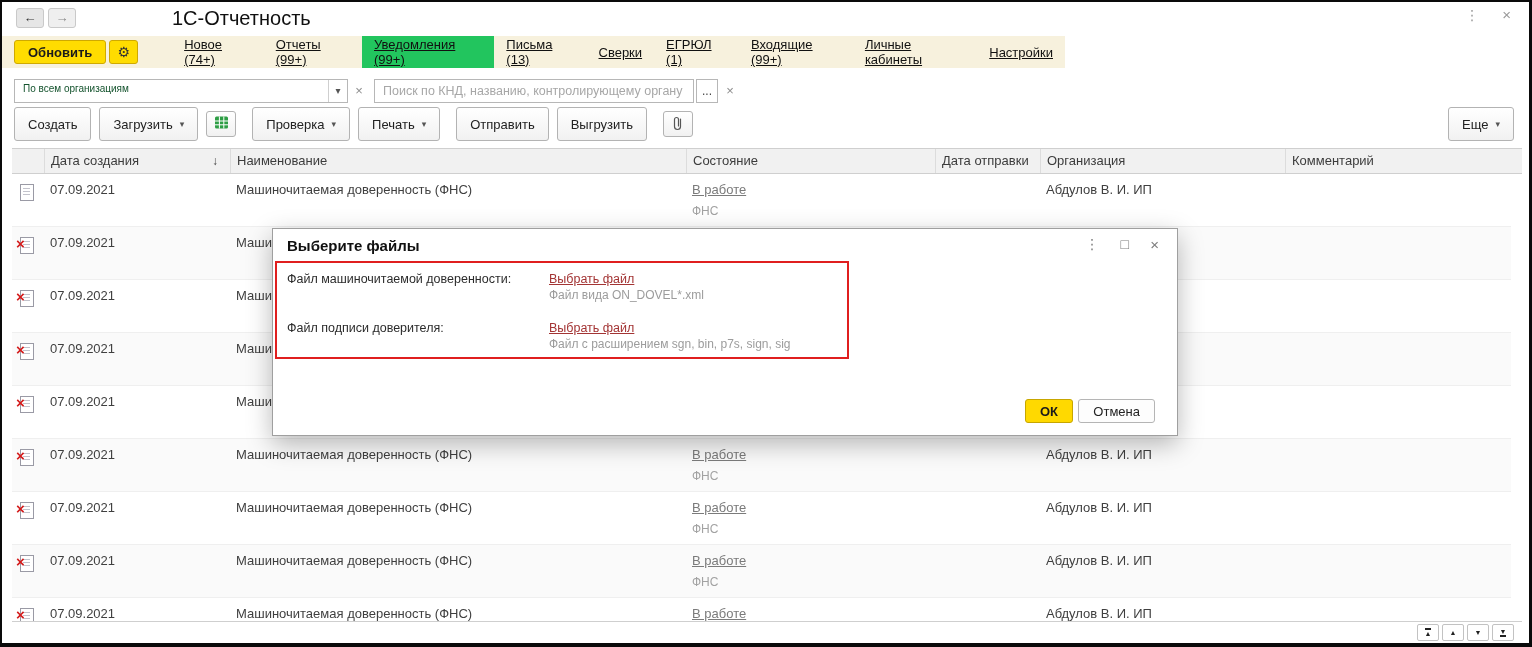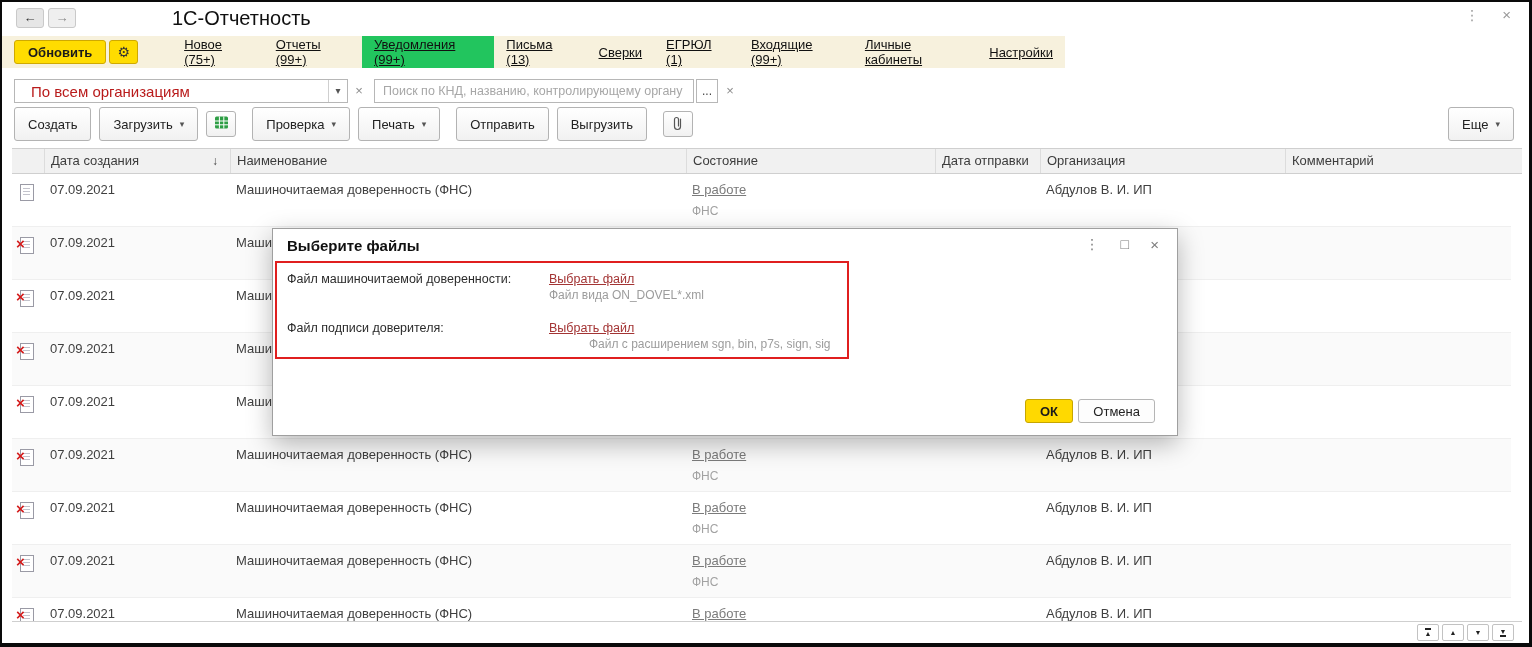--- a/index.html
+++ b/index.html
@@ -27,21 +27,21 @@
           border-radius:3px;font-size:13px;font-weight:bold;color:#1a1a1a;cursor:pointer;}
   .gear-btn{margin-left:3px;width:30px;height:24px;background:#ffdc00;border:1px solid #cfa900;border-radius:3px;
           font-size:14px;line-height:22px;text-align:center;color:#333;cursor:pointer;padding:0;}
   .tab-strip{display:flex;height:100%;margin-left:34px;}
   .tab{display:flex;align-items:center;padding:0 12px;font-size:13px;color:#111;cursor:pointer;}
   .tab .tab-label{text-decoration:underline;}
   .tab.active{background:#22c55e;}
 
   
   .combo{position:absolute;left:14px;top:79px;width:332px;height:22px;border:1px solid #b7b7b7;background:#fff;}
-  .combo-value{position:absolute;left:16px;top:3px;font-size:15px;color:#b91c1c;}
+  .combo-value{position:absolute;left:8px;top:3px;font-size:10px;color:#14532d;}
   .combo-arrow{position:absolute;right:0;top:0;width:18px;height:100%;border-left:1px solid #cfcfcf;
           font-size:10px;color:#555;text-align:center;line-height:21px;cursor:pointer;}
   .mini-x{position:absolute;top:79px;width:18px;height:22px;border:none;background:none;color:#8d8d8d;
           font-size:13px;cursor:pointer;padding:0;text-align:center;}
   .search-box{position:absolute;left:374px;top:79px;width:318px;height:22px;border:1px solid #b7b7b7;background:#14532d;}
   .search-box input{position:absolute;left:0;top:0;width:100%;height:100%;border:none;outline:none;
           padding:0 8px;font-size:12.5px;font-family:"Liberation Sans",sans-serif;color:#333;box-sizing:border-box;}
   .search-box input::placeholder{color:#a7a7a7;}
   .dots-btn{position:absolute;left:696px;top:79px;width:22px;height:24px;border:1px solid #b7b7b7;background:#fff;
           font-size:12px;color:#444;cursor:pointer;padding:0;line-height:10px;}
@@ -83,21 +83,21 @@
   .dialog-title{position:absolute;left:14px;top:8px;font-size:15px;font-weight:bold;color:#101010;}
   .dlg-ctrl{position:absolute;top:7px;color:#7d7d7d;font-size:14px;cursor:pointer;background:none;border:none;padding:0;}
   .dlg-kebab{right:78px;}
   .dlg-max{right:48px;}
   .dlg-close{right:18px;}
   .red-box{position:absolute;left:2px;top:32px;width:570px;height:94px;border:2px solid #e01f1f;}
   .fld-label{position:absolute;left:10px;font-size:12.5px;color:#2b2b2b;}
   .fld-link{position:absolute;left:272px;font-size:12.5px;color:#a33434;text-decoration:underline;cursor:pointer;}
   .fld-hint{position:absolute;left:272px;font-size:12px;color:#9c9c9c;}
   .f1-label{top:9px;}  .f1-link{top:9px;}  .f1-hint{top:25px;}
-  .f2-label{top:58px;} .f2-link{top:58px;} .f2-hint{top:74px;margin-left:40px;}
+  .f2-label{top:58px;} .f2-link{top:58px;} .f2-hint{top:74px;}
   .ok-btn{position:absolute;right:104px;bottom:12px;height:24px;padding:0 14px;background:#ffd900;
           border:1px solid #c7a600;border-radius:3px;font-size:13px;font-weight:bold;color:#1a1a1a;cursor:pointer;}
   .cancel-btn{position:absolute;right:22px;bottom:12px;height:24px;padding:0 14px;background:#fdfdfd;
           border:1px solid #b5b5b5;border-radius:3px;font-size:13px;color:#222;cursor:pointer;}
 
   
   .footer-line{position:absolute;left:12px;right:10px;top:621px;border-top:1px solid #cfcfcf;}
   .list-nav{position:absolute;right:18px;top:624px;display:flex;gap:3px;z-index:30;}
   .list-nav button{width:22px;height:17px;border:1px solid #c2c2c2;background:#fff;cursor:pointer;
           display:flex;align-items:center;justify-content:center;padding:0;font-size:7px;color:#222;border-radius:2px;}
@@ -119,21 +119,21 @@
     <div class="window-title">1С-Отчетность</div>
     <div class="win-kebab">⋮</div>
     <div class="win-close">×</div>
   </div>
 
   <div class="tabbar">
     <button class="refresh-btn">Обновить</button>
     <button class="gear-btn"><span>⚙</span></button>
     <div class="tab-strip">
         <div class="tab">
-    <span class="tab-label">Новое (75+)</span>
+    <span class="tab-label">Новое (74+)</span>
   </div>
         <div class="tab">
     <span class="tab-label">Отчеты (99+)</span>
   </div>
         <div class="tab active">
     <span class="tab-label">Уведомления (99+)</span>
   </div>
         <div class="tab">
     <span class="tab-label">Письма (13)</span>
   </div>

